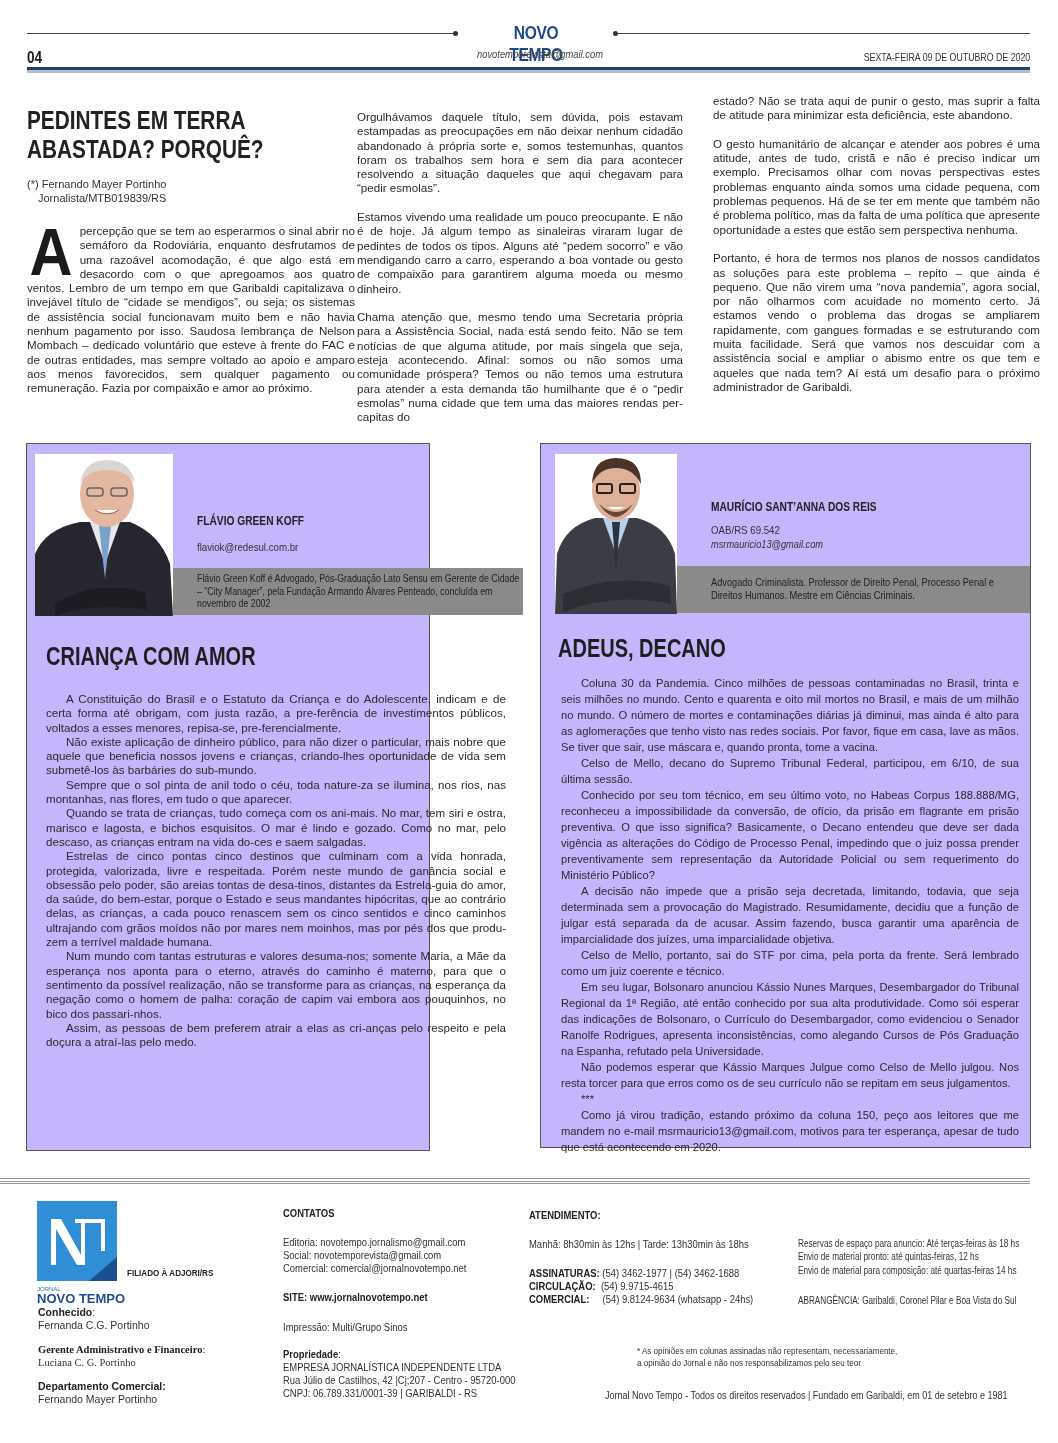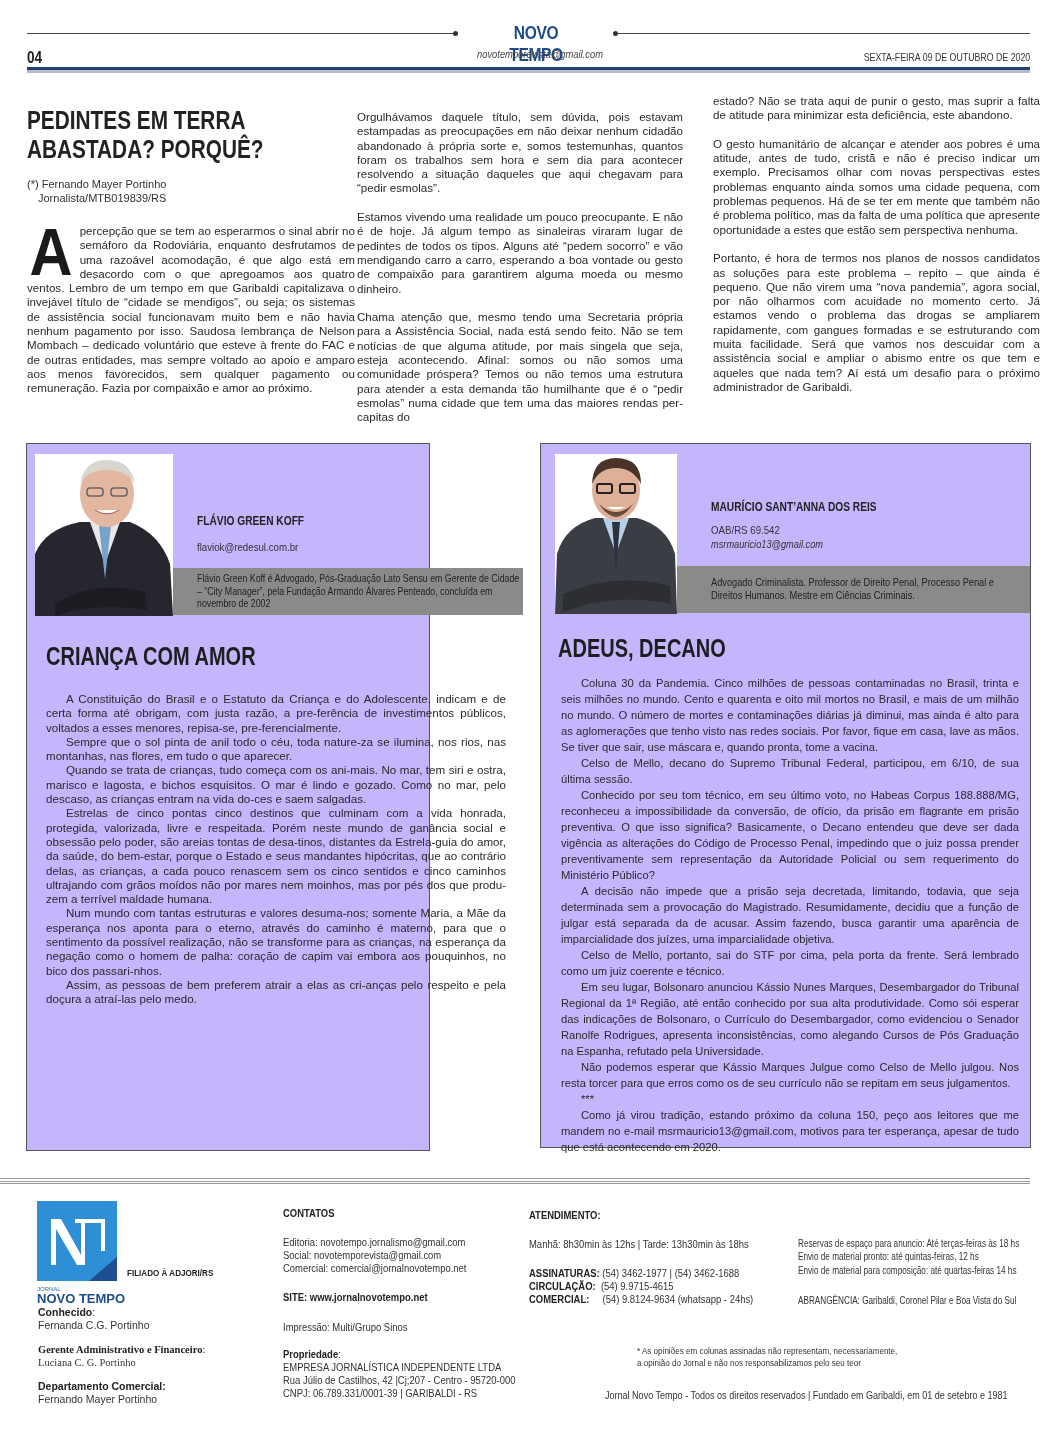--- a/index.html
+++ b/index.html
@@ -115,20 +115,21 @@
       <rect x="76" y="34" width="16" height="8" rx="3" fill="none" stroke="#666" stroke-width="1.5"></rect>
       <path d="M60 56 Q72 64 84 56" fill="#fff" stroke="#a05050" stroke-width="1"></path>
     </svg>
   </div>
   <div class="author-name" style="left:170px; top:70px;">FLÁVIO GREEN KOFF</div>
   <div class="author-sub" style="left:170px; top:97px;">flaviok@redesul.com.br</div>
   <div class="author-bio" style="left:170px; top:129px; width:370px;">Flávio Green Koff é Advogado, Pós-Graduação Lato Sensu em Gerente de Cidade – “City Manager”, pela Fundação Armando Álvares Penteado, concluída em novembro de 2002</div>
   <h2 class="col-title" style="left:19px; top:198px;">CRIANÇA COM AMOR</h2>
   <div class="col-body text" style="left:19px; top:248px; width:460px;">
     <p>A Constituição do Brasil e o Estatuto da Criança e do Adolescente, indicam e de certa forma até obrigam, com justa razão, a pre-ferência de investimentos públicos, voltados a esses menores, repisa-se, pre-ferencialmente.</p>
+    <p>Não existe aplicação de dinheiro público, para não dizer o particular, mais nobre que aquele que beneficia nossos jovens e crianças, criando-lhes oportunidade de vida sem submetê-los às barbáries do sub-mundo.</p>
     <p>Sempre que o sol pinta de anil todo o céu, toda nature-za se ilumina, nos rios, nas montanhas, nas flores, em tudo o que aparecer.</p>
     <p>Quando se trata de crianças, tudo começa com os ani-mais. No mar, tem siri e ostra, marisco e lagosta, e bichos esquisitos. O mar é lindo e gozado. Como no mar, pelo descaso, as crianças entram na vida do-ces e saem salgadas.</p>
     <p>Estrelas de cinco pontas cinco destinos que culminam com a vida honrada, protegida, valorizada, livre e respeitada. Porém neste mundo de ganância social e obsessão pelo poder, são areias tontas de desa-tinos, distantes da Estrela-guia do amor, da saúde, do bem-estar, porque o Estado e seus mandantes hipócritas, que ao contrário delas, as crianças, a cada pouco renascem sem os cinco sentidos e cinco caminhos ultrajando com grãos moídos não por mares nem moinhos, mas por pés dos que produ-zem a terrível maldade humana.</p>
     <p>Num mundo com tantas estruturas e valores desuma-nos; somente Maria, a Mãe da esperança nos aponta para o eterno, através do caminho é materno, para que o sentimento da possível realização, não se transforme para as crianças, na esperança da negação como o homem de palha: coração de capim vai embora aos pouquinhos, no bico dos passari-nhos.</p>
     <p>Assim, as pessoas de bem preferem atrair a elas as cri-anças pelo respeito e pela doçura a atraí-las pelo medo.</p>
   </div>
 </section>
 
 <section class="col-box box-right">
   <div class="band" style="left:14px; top:122px; width:475px; height:47px;"></div>

